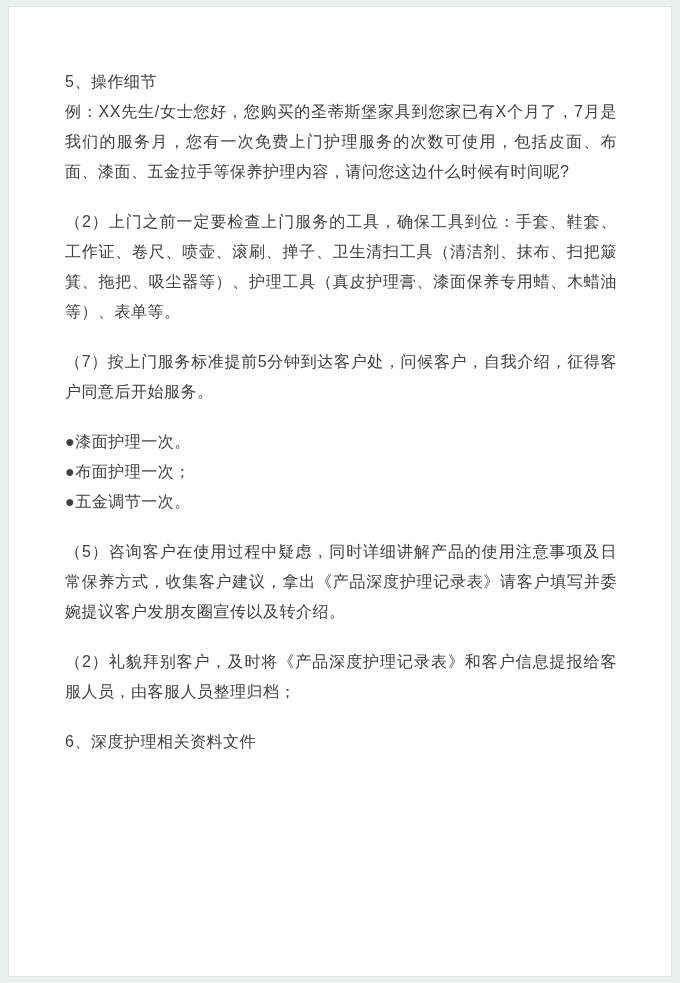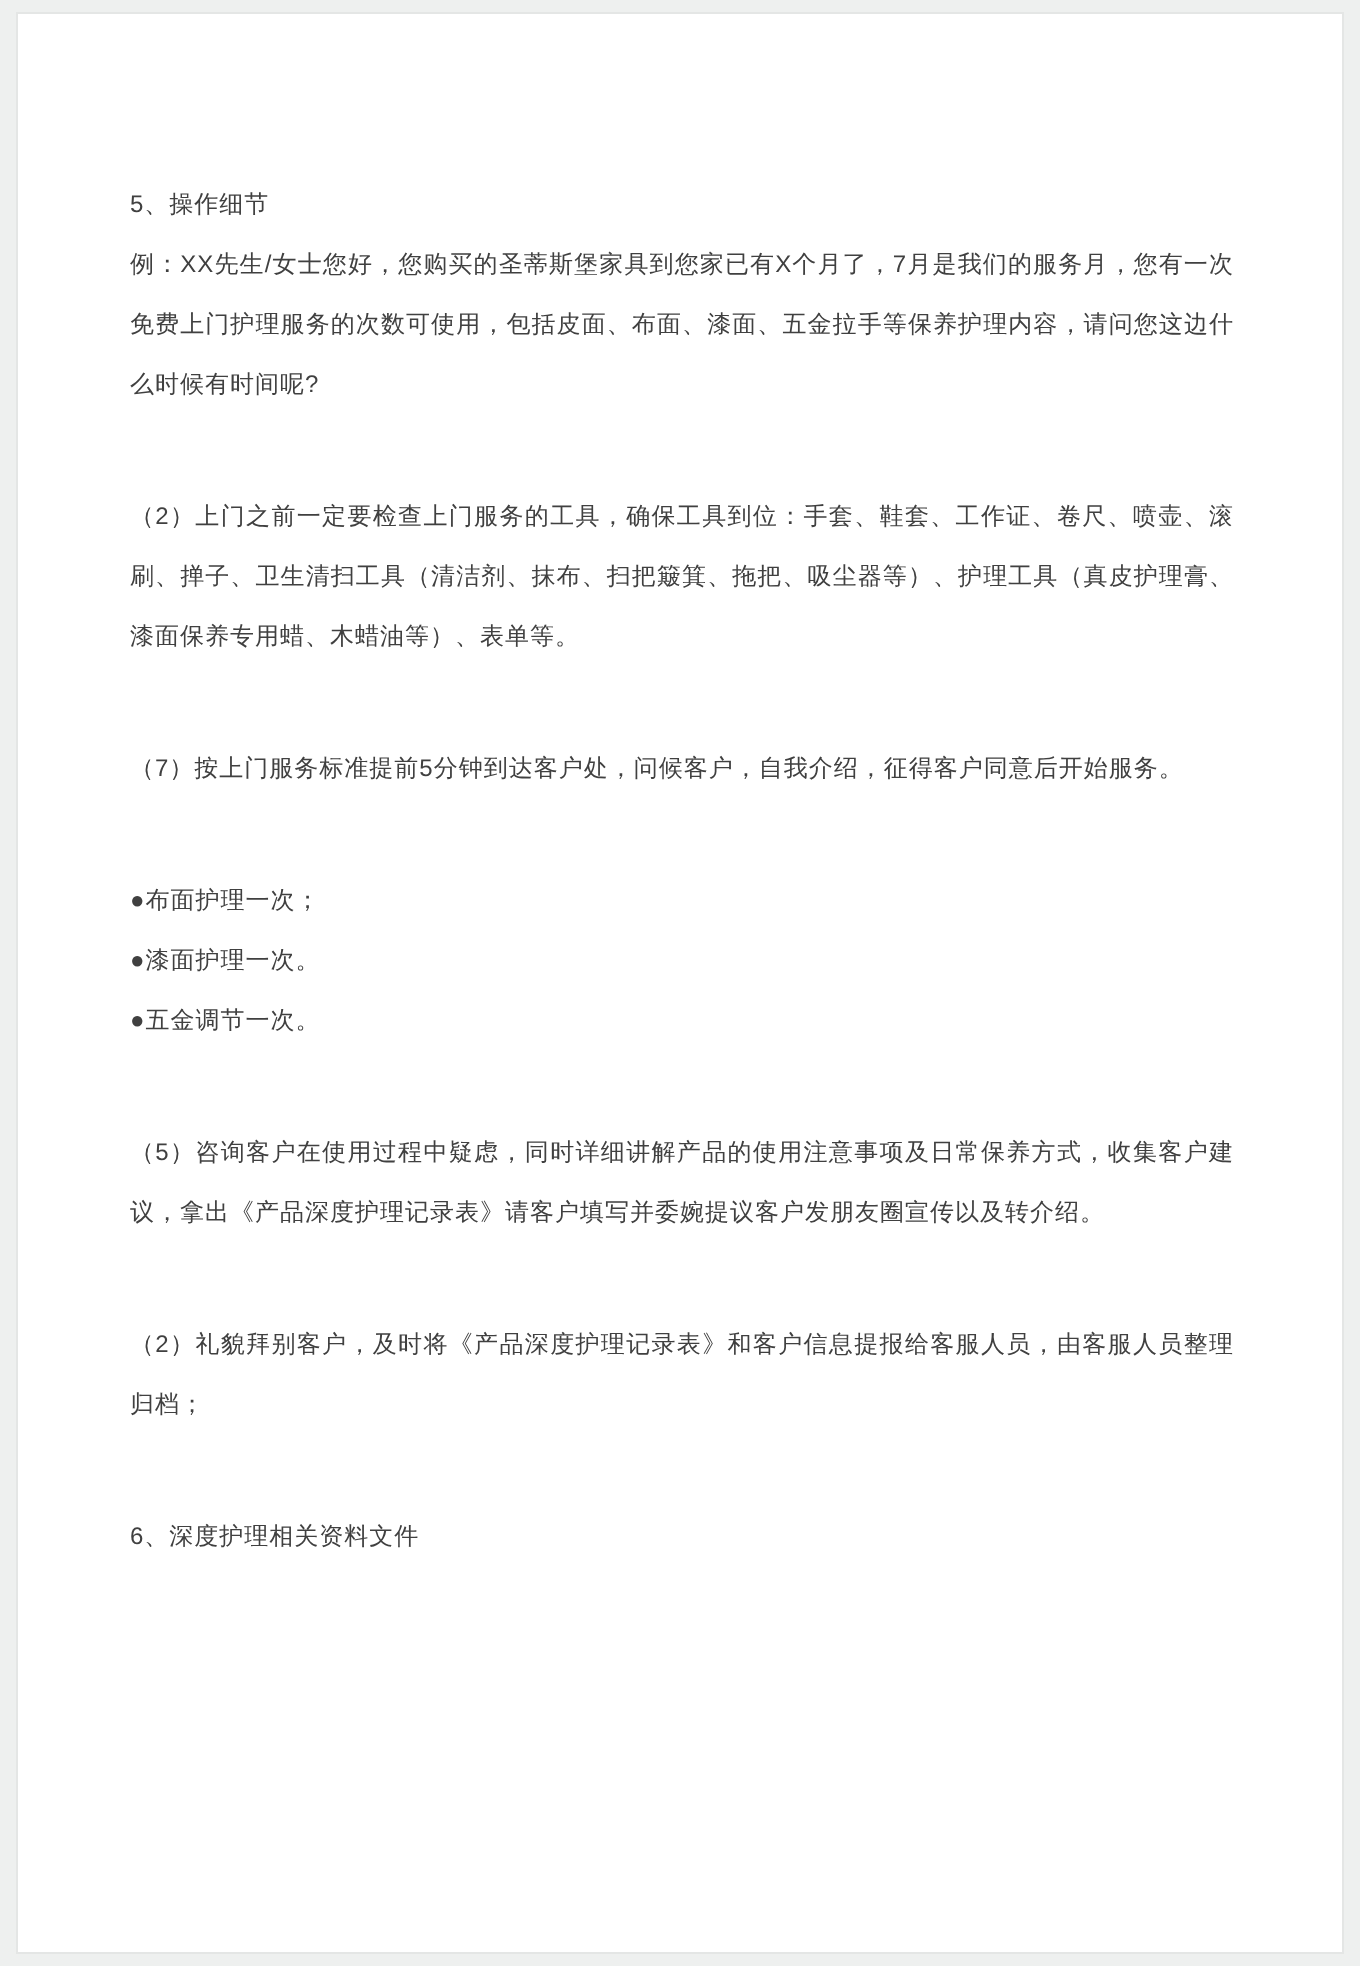--- a/index.html
+++ b/index.html
@@ -18,28 +18,28 @@
     position: absolute;
     top: 6px;
     left: 8px;
     right: 8px;
     bottom: 6px;
     background: #ffffff;
     border: 1px solid #e4e6e5;
     box-sizing: border-box;
   }
   .doc {
-    padding: 80px 54px 0 56px;
+    padding: 60px 54px 0 56px;
     color: #404040;
-    font-size: 12px;
+    font-size: 16px;
     line-height: 30px;
     letter-spacing: 0.5px;
   }
   .block + .block {
-    margin-top: 36px;
+    margin-top: 20px;
   }
   .doc p {
     margin: 0;
     text-align: justify;
   }
 </style>
 </head>
 <body style="background: rgb(238, 240, 239);">
 
 <div class="paper" style="background: rgb(255, 255, 255);">
@@ -48,22 +48,22 @@
         <p>5、操作细节</p>
         <p>例：XX先生/女士您好，您购买的圣蒂斯堡家具到您家已有X个月了，7月是我们的服务月，您有一次免费上门护理服务的次数可使用，包括皮面、布面、漆面、五金拉手等保养护理内容，请问您这边什么时候有时间呢?</p>
       </div>
       <div class="block">
         <p>（2）上门之前一定要检查上门服务的工具，确保工具到位：手套、鞋套、工作证、卷尺、喷壶、滚刷、掸子、卫生清扫工具（清洁剂、抹布、扫把簸箕、拖把、吸尘器等）、护理工具（真皮护理膏、漆面保养专用蜡、木蜡油等）、表单等。</p>
       </div>
       <div class="block">
         <p>（7）按上门服务标准提前5分钟到达客户处，问候客户，自我介绍，征得客户同意后开始服务。</p>
       </div>
       <div class="block">
+        <p>●漆面护理一次。</p>
         <p>●布面护理一次；</p>
-        <p>●漆面护理一次。</p>
         <p>●五金调节一次。</p>
       </div>
       <div class="block">
         <p>（5）咨询客户在使用过程中疑虑，同时详细讲解产品的使用注意事项及日常保养方式，收集客户建议，拿出《产品深度护理记录表》请客户填写并委婉提议客户发朋友圈宣传以及转介绍。</p>
       </div>
       <div class="block">
         <p>（2）礼貌拜别客户，及时将《产品深度护理记录表》和客户信息提报给客服人员，由客服人员整理归档；</p>
       </div>
       <div class="block">
         <p>6、深度护理相关资料文件</p>

